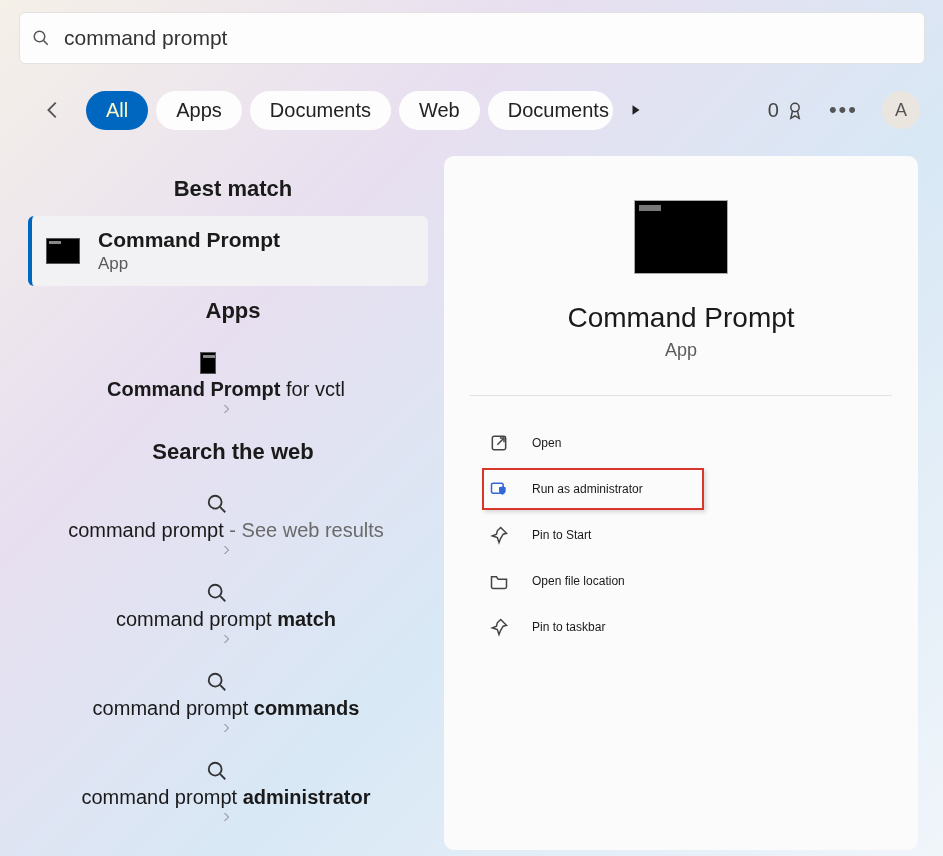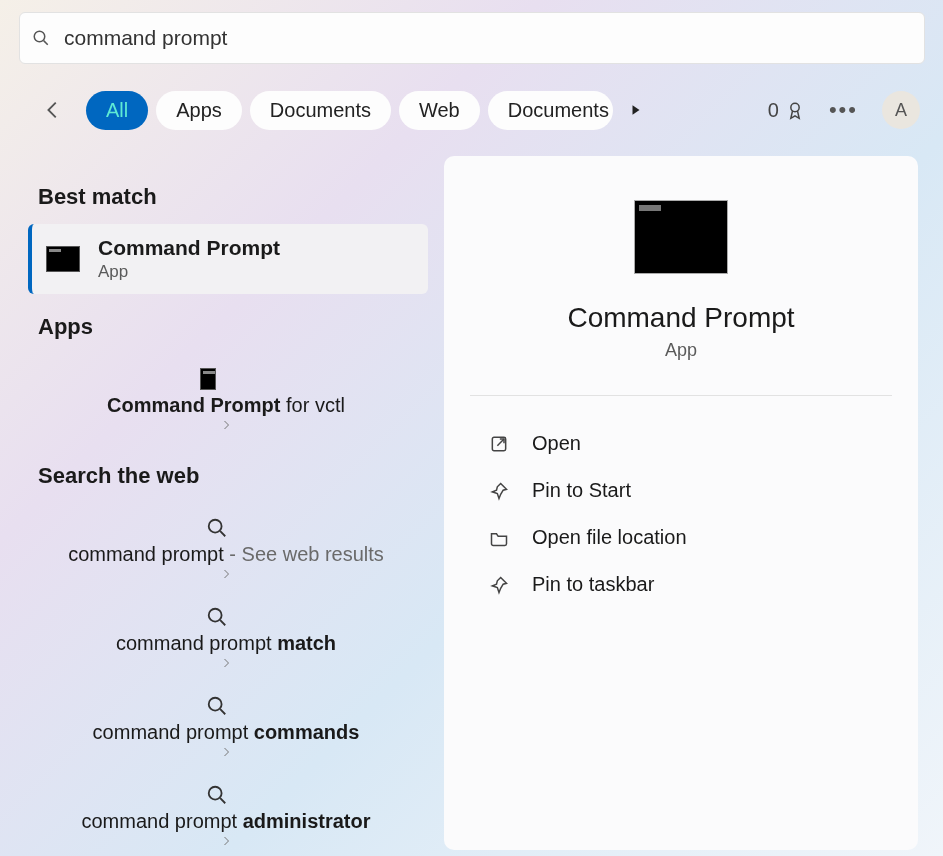--- a/index.html
+++ b/index.html
@@ -45,21 +45,21 @@
   }
   .tabs { display: flex; gap: 8px; align-items: center; }
   .tab {
     padding: 8px 20px;
     border-radius: 24px;
     background: #fdfdfd;
     font-size: 20px;
     color: #222;
     cursor: pointer;
   }
-  .tab.active { background: #0067c0; color: #5eead4; font-weight: 500; }
+  .tab.active { background: #0067c0; color: #fef9c3; font-weight: 500; }
   .tab.partial { padding-right: 4px; }
   .tab-overflow-arrow {
     width: 30px; height: 30px; display: flex; align-items: center; justify-content: center;
     margin-left: 8px; cursor: pointer;
   }
   .tab-row-right {
     margin-left: auto;
     display: flex; align-items: center; gap: 24px;
   }
   .score {
@@ -73,21 +73,22 @@
     font-size: 18px; color: #555;
   }
   
   .left-col {
     position: absolute;
     left: 28px; top: 164px;
     width: 400px;
   }
   .section-header {
     font-size: 22px; font-weight: 600; color: #1a1a1a;
-    margin: 20px 0 14px 10px;
+    margin: 12px 0 14px 10px;
+    text-align: center;
   }
   .best-match-item {
     display: flex; align-items: center;
     background: #f2f1f3;
     border-radius: 6px;
     padding: 12px 14px;
     border-left: 4px solid #0067c0;
     margin-bottom: 12px;
     cursor: pointer;
   }
@@ -152,21 +153,21 @@
   .action-item {
     display: flex; align-items: center;
     padding: 12px 0;
     cursor: pointer;
     position: relative;
   }
   .action-item .act-icon {
     width: 22px; height: 22px; margin-right: 22px;
     display: flex; align-items: center; justify-content: center;
   }
-  .action-item .act-label { font-size: 20px; color: #1a1a1a; }
+  .action-item .act-label { font-size: 12px; color: #1a1a1a; }
   .highlight-box {
     position: absolute;
     left: -6px; top: 2px;
     right: 170px;
     height: 42px;
     border: 2.5px solid #d9362b;
     pointer-events: none;
     box-shadow: 2px 2px 4px rgba(0,0,0,0.15);
   }
   svg { display: block; }
@@ -314,20 +315,30 @@
       <div class="act-icon">
         <svg viewBox="0 0 24 24" width="20" height="20" fill="none" stroke="#444" stroke-width="1.8">
           <rect x="4" y="4" width="16" height="16" rx="2"></rect>
             <path d="M10 14 18 6"></path>
             <path d="M13 6h5v5"></path>
         </svg>
       </div>
       <div class="act-label">Open</div>
     </div>
 
+    <div class="action-item">
+      <div class="highlight-box"></div>
+      <div class="act-icon">
+        <svg viewBox="0 0 24 24" width="20" height="20" fill="none" stroke="#3367d6" stroke-width="1.8">
+          <rect x="3" y="5" width="14" height="12" rx="2"></rect>
+          <path d="M16 9c2 0 4 1 4 1v4c0 3-4 5-4 5s-4-2-4-5V10s2-1 4-1z" fill="#3367d6" stroke="none"></path>
+        </svg>
+      </div>
+      <div class="act-label">Run as administrator</div>
+    </div>
 
     <div class="action-item">
       <div class="act-icon">
         <svg viewBox="0 0 24 24" width="20" height="20" fill="none" stroke="#444" stroke-width="1.8">
           <path d="M14 3l7 7-4 1-3 5-2 5-2-6-6-2 5-2 1-4 4-4z"></path>
         </svg>
       </div>
       <div class="act-label">Pin to Start</div>
     </div>
 

